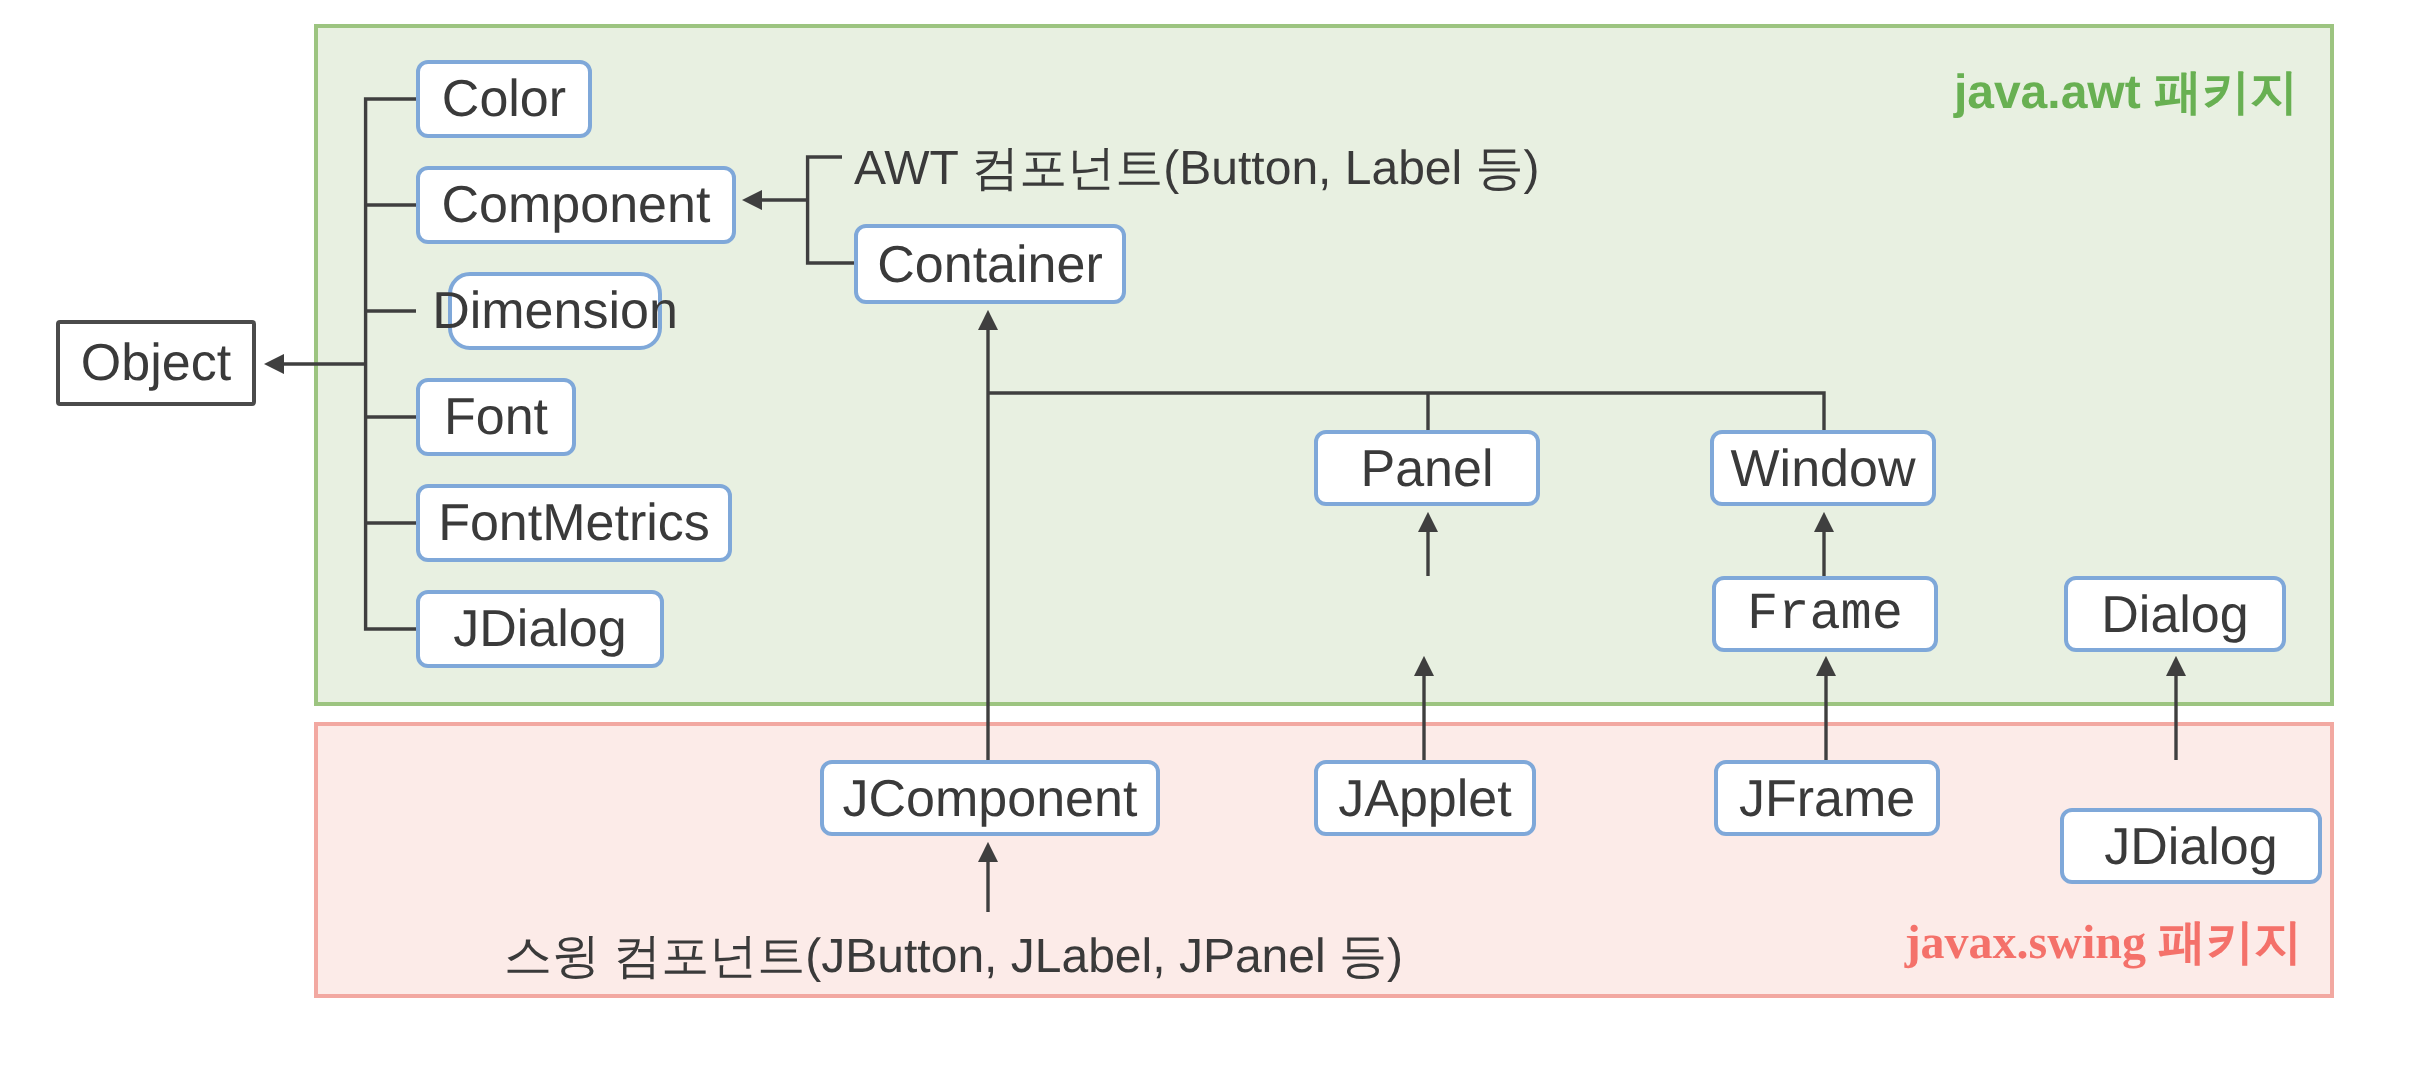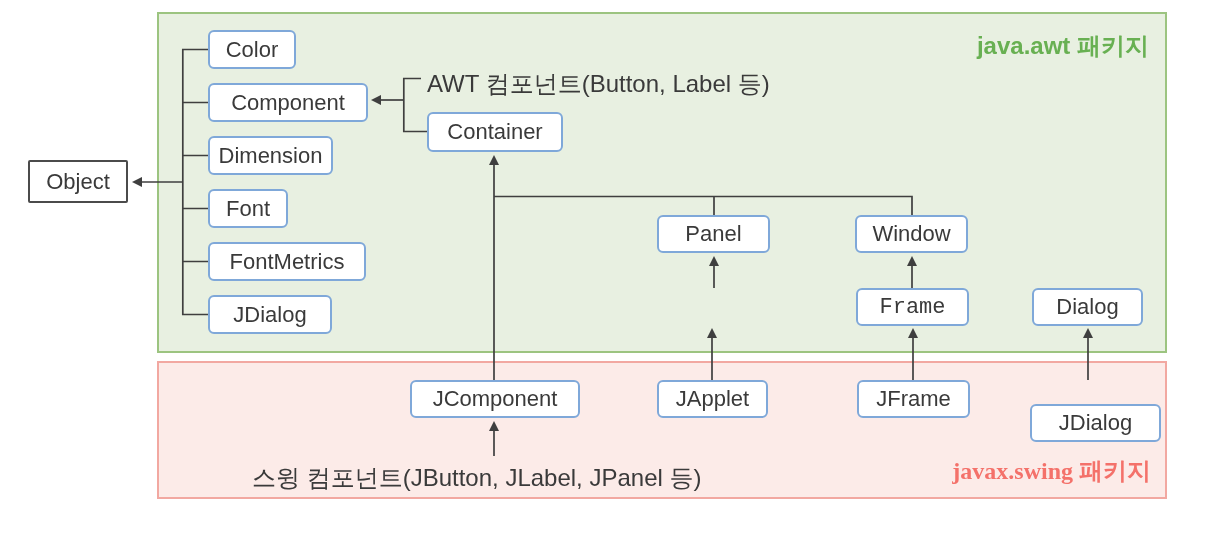--- a/index.html
+++ b/index.html
@@ -12,25 +12,25 @@
   .region-label{position:absolute;font-weight:bold;font-size:24px;white-space:nowrap;}
   .awt-label{top:16px;right:16px;color:var(--c-awt_label);}
   .swing-label{bottom:10px;right:14px;color:var(--c-swing_label);}
 
   .wires{position:absolute;left:0;top:0;z-index:2;}
   .wires path{stroke:var(--c-line);stroke-width:1.7;fill:none;}
   #arrowhead path{fill:var(--c-line);stroke:none;}
 
   .node{position:absolute;z-index:3;box-sizing:border-box;display:flex;align-items:center;justify-content:center;
         background:var(--c-node_fill);border:2px solid var(--c-node_border);border-radius:6px;
-        font-size:22px;color:var(--c-text);white-space:nowrap;}
+        font-size:26px;color:var(--c-text);white-space:nowrap;}
   .n-object{left:28px;top:160px;width:100px;height:43px;border-color:var(--c-object_border);border-radius:2px;}
   .n-color{left:208px;top:30px;width:88px;height:39px;}
   .n-component{left:208px;top:83px;width:160px;height:39px;}
-  .n-dimension{left:208px;top:136px;width:125px;height:39px;}
+  .n-dimension{left:224px;top:136px;width:107px;height:39px;border-radius:11px;}
   .n-font{left:208px;top:189px;width:80px;height:39px;}
   .n-fontmetrics{left:208px;top:242px;width:158px;height:39px;}
   .n-graphics{left:208px;top:295px;width:124px;height:39px;}
   .n-container{left:427px;top:112px;width:136px;height:40px;}
   .n-panel{left:657px;top:215px;width:113px;height:38px;}
   .n-window{left:855px;top:215px;width:113px;height:38px;}
   .n-applet{left:657px;top:288px;width:111px;height:38px;}
   .n-frame{left:856px;top:288px;width:113px;height:38px;font-family:Liberation Mono, monospace;}
   .n-dialog{left:1032px;top:288px;width:111px;height:38px;}
   .n-jcomponent{left:410px;top:380px;width:170px;height:38px;}

